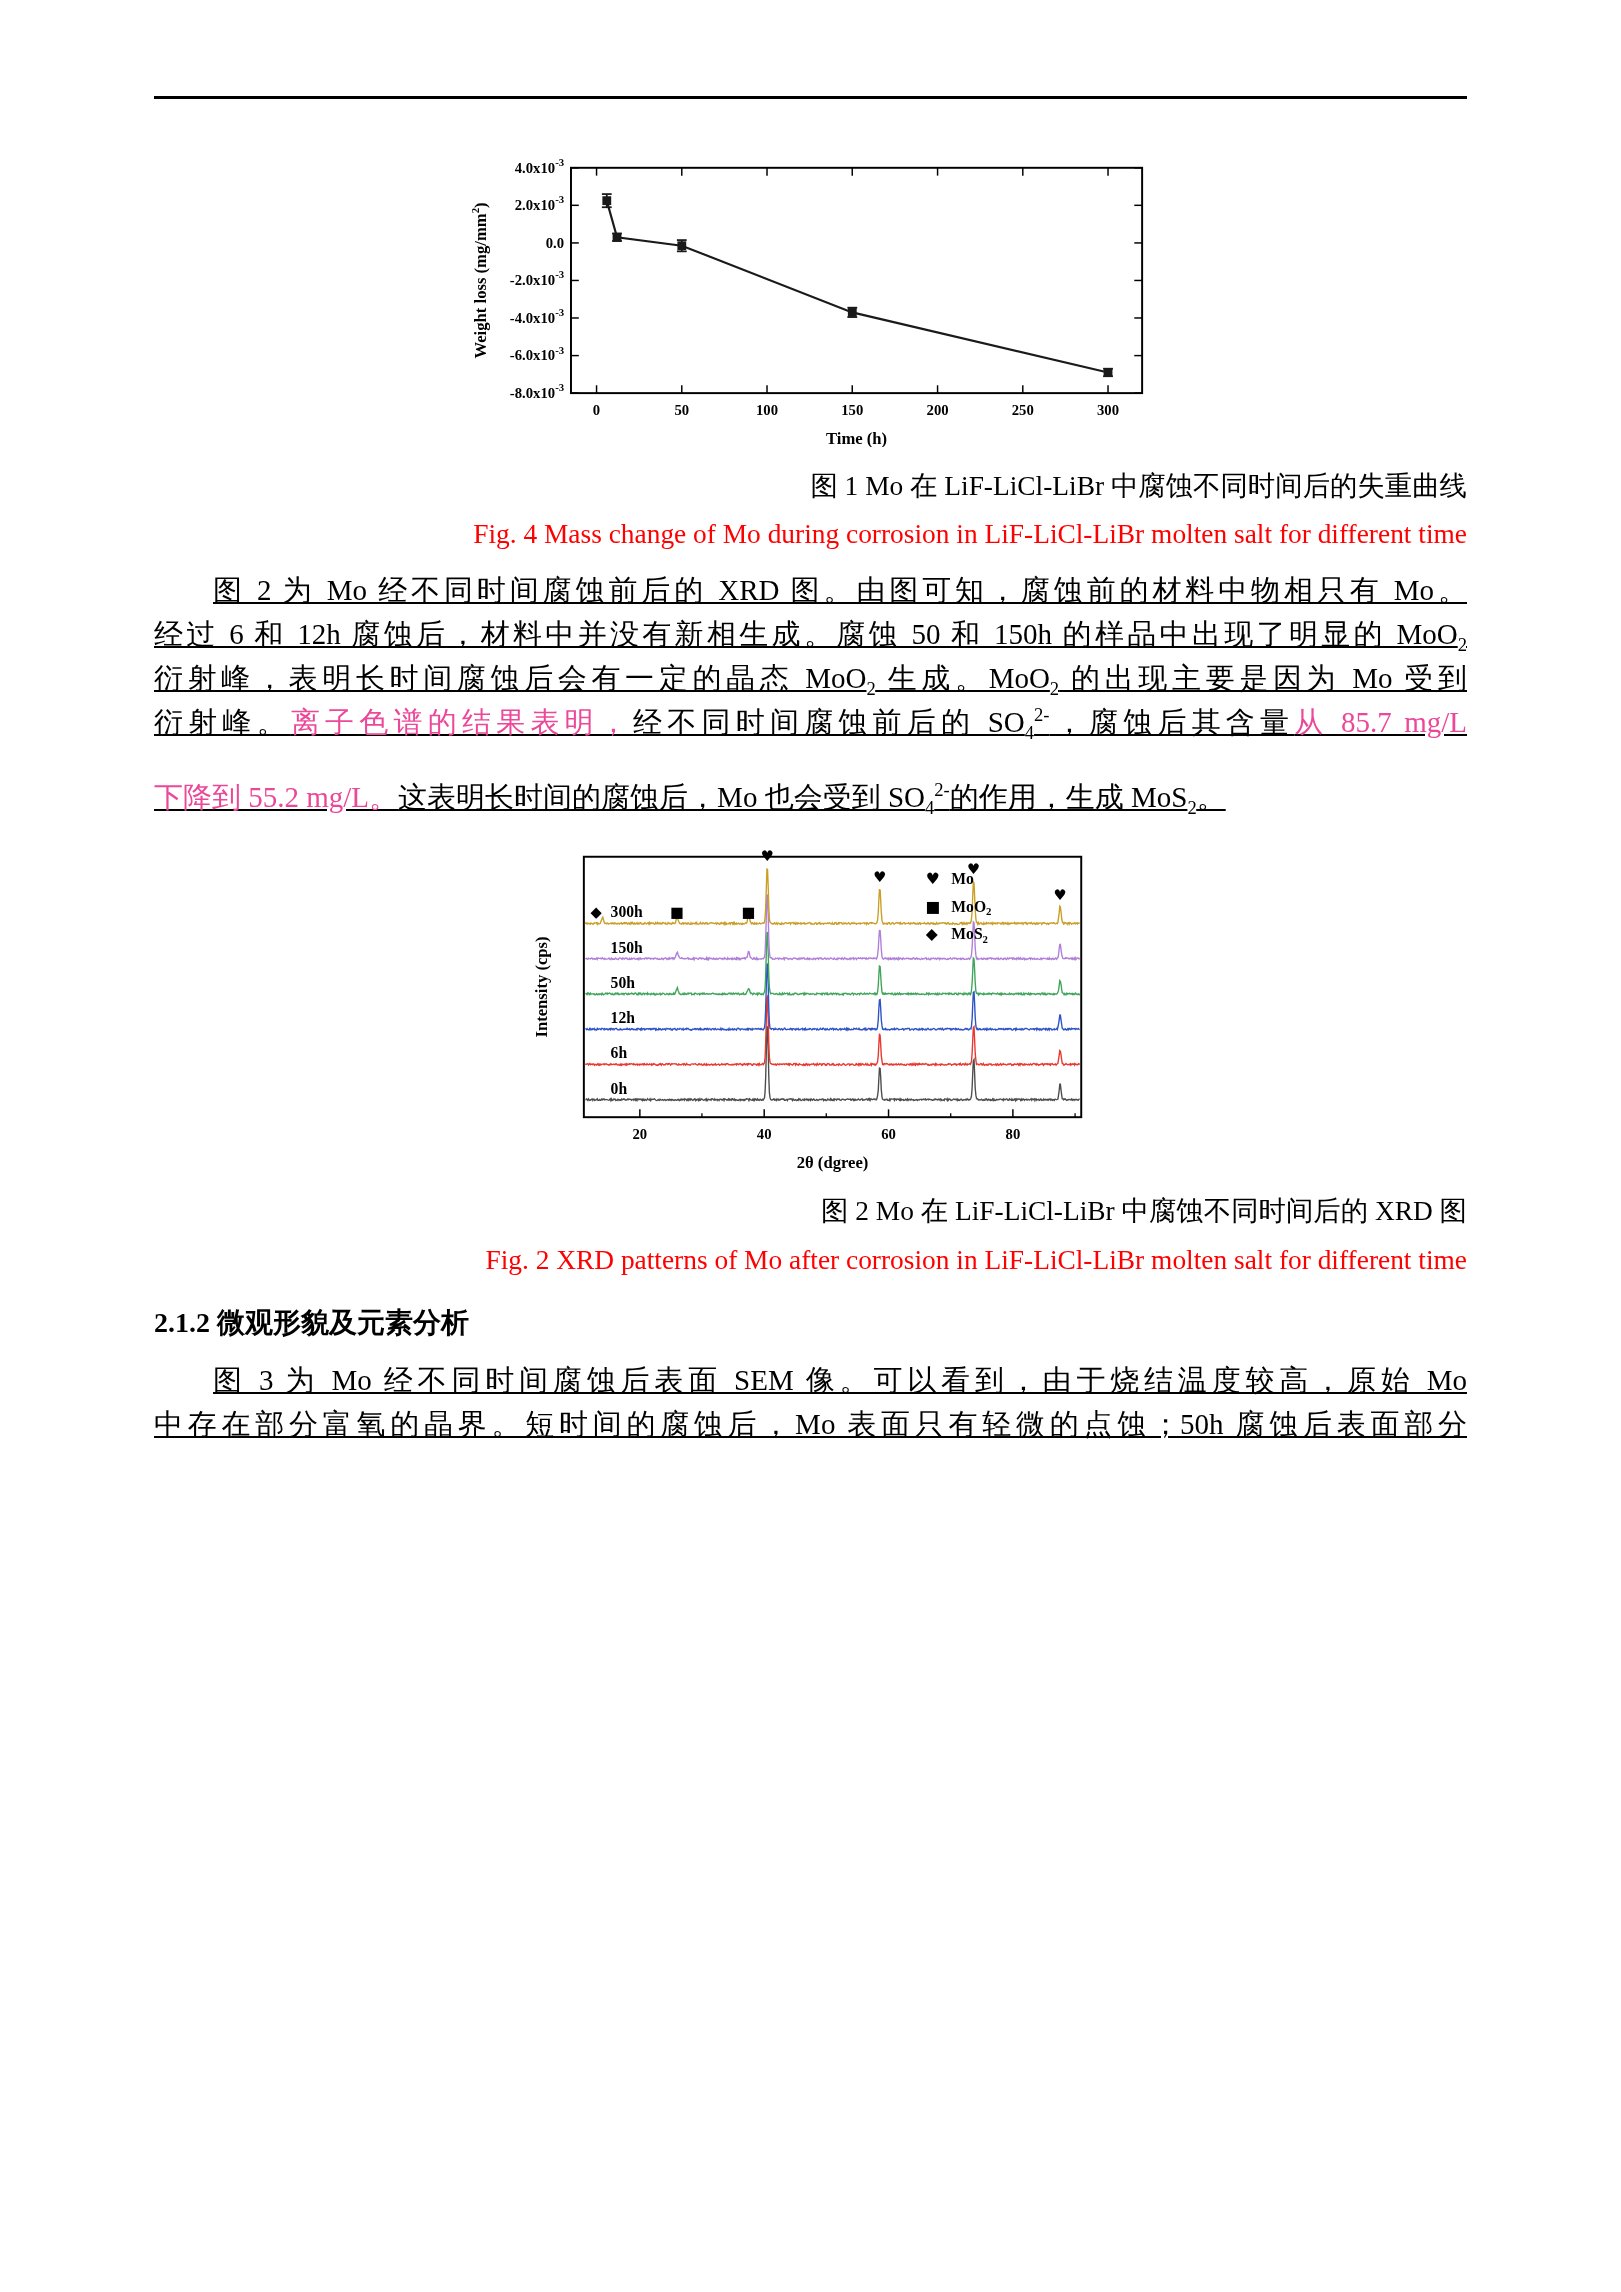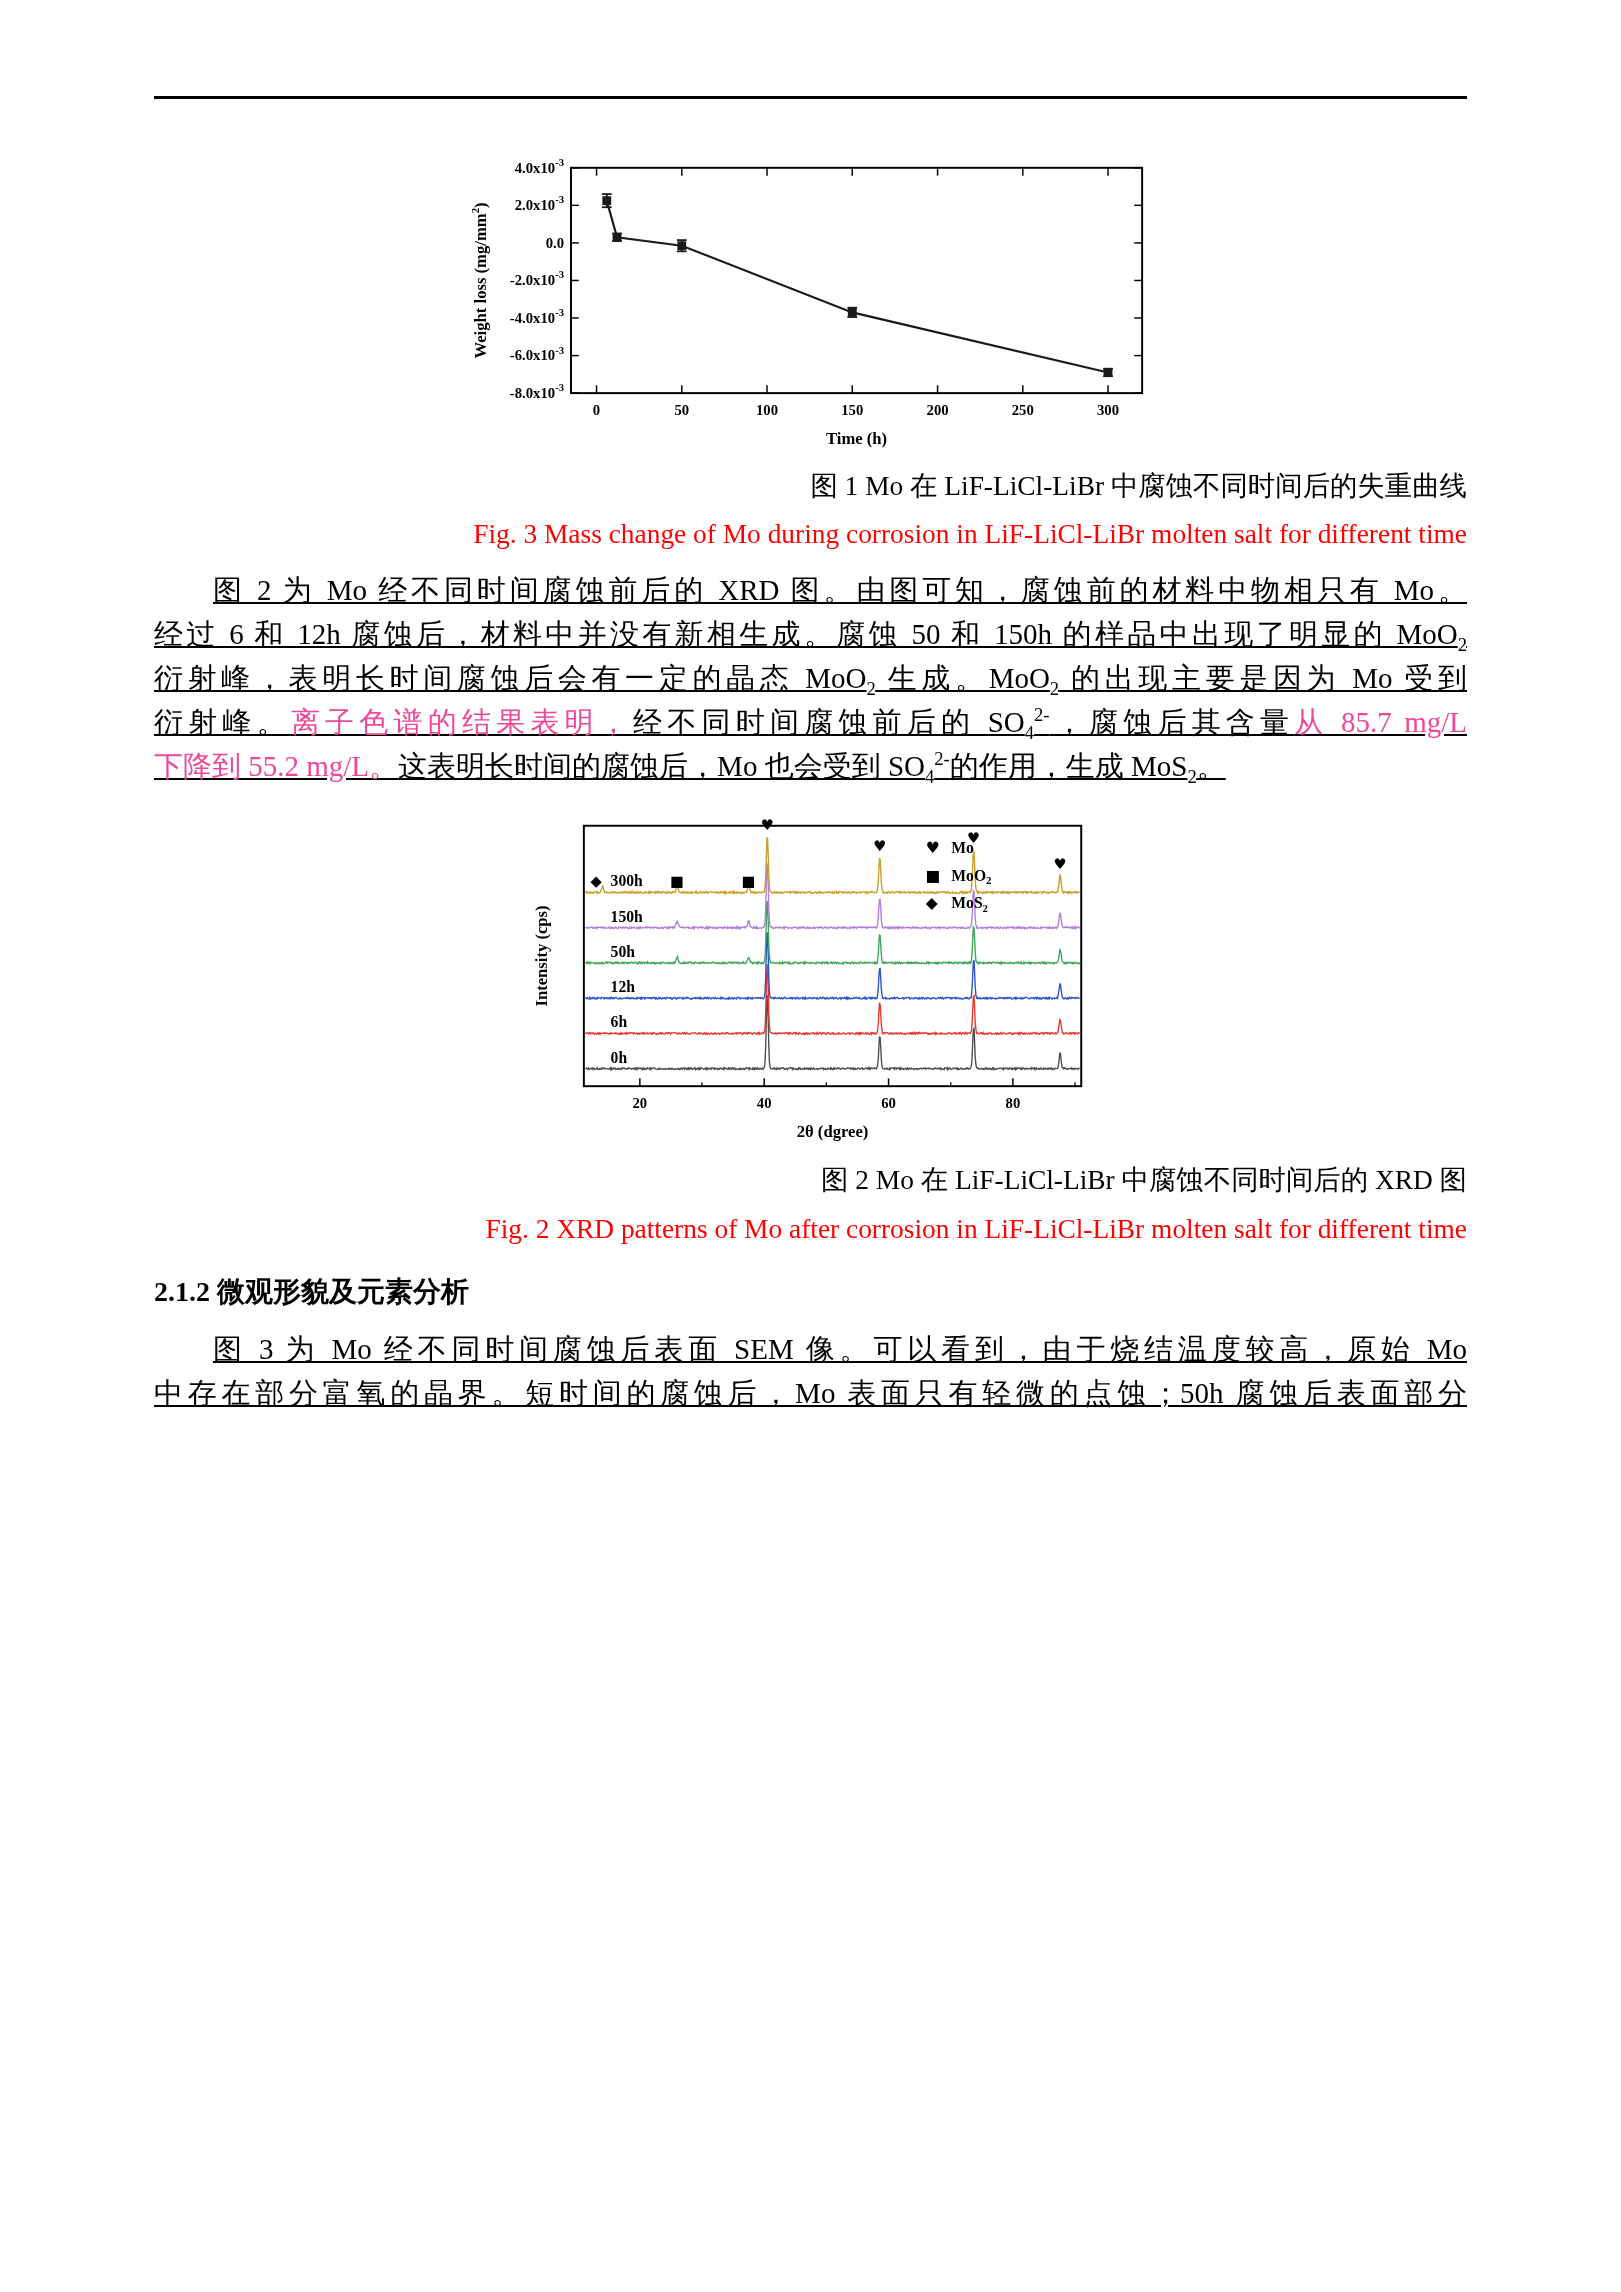--- a/index.html
+++ b/index.html
@@ -16,21 +16,21 @@
   .rule { margin-top:96px; height:2.9px; background:#000; }
   .figwrap { text-align:center; }
   .fig1 { margin-top:59px; }
   .fig2 { margin-top:25.5px; }
   .cap { text-align:right; font-size:27.4px; line-height:39px; margin-top:15.7px; }
   .cap.en { color:#ff0000; margin-top:9.8px; }
   .heading { font-weight:bold; font-size:28px; line-height:45px; margin-top:19.6px; }
   .para { font-size:29px; margin-top:13.7px; }
   .tline { line-height:44px; text-align:justify; text-align-last:justify;text-decoration:underline; }
   .tline.indent { text-indent:59px; }
-  .tline.lastline { text-align-last:left; }
+  .tline.lastline { text-align-last:left;margin-top:31px; }
   .red { color:#ec4899; }
   sub, sup { font-size:18.6px; line-height:0; }
   
   .tk   { font:bold 15px "Liberation Serif", serif; fill:#000; }
   .ax   { font:bold 17px "Liberation Serif", serif; fill:#000; }
   .trlab{ font:bold 16px "Liberation Serif", serif; fill:#000; }
   .sym  { font-family:"DejaVu Sans", sans-serif; fill:#000; }
   .e    { font-size:11px; }
 </style>
 </head>
@@ -106,21 +106,21 @@
           <line x1="653.1940298507463" y1="215.08333333333331" x2="653.1940298507463" y2="222.75" stroke="#1a1a1a" stroke-width="1.8"></line>
           <line x1="648.1940298507463" y1="215.08333333333331" x2="658.1940298507463" y2="215.08333333333331" stroke="#1a1a1a" stroke-width="1.8"></line>
           <line x1="648.1940298507463" y1="222.75" x2="658.1940298507463" y2="222.75" stroke="#1a1a1a" stroke-width="1.8"></line>
           <rect x="648.6940298507463" y="214.41666666666666" width="9" height="9" fill="#1a1a1a"></rect>
           <text class="ax" x="396.5" y="292" text-anchor="middle">Time (h)</text>
           <text class="ax" transform="translate(18 125) rotate(-90)" text-anchor="middle">Weight loss (mg/mm<tspan class="e" dy="-7">2</tspan><tspan dy="7">)</tspan></text>
         </svg>
     </div>
 
     <div class="cap">图 1 Mo 在 LiF-LiCl-LiBr 中腐蚀不同时间后的失重曲线</div>
-    <div class="cap en">Fig. 3 Mass change of Mo during corrosion in LiF-LiCl-LiBr molten salt for different time</div>
+    <div class="cap en">Fig. 4 Mass change of Mo during corrosion in LiF-LiCl-LiBr molten salt for different time</div>
 
     <div class="para">
         <div class="tline indent"><span>图 2 为 Mo 经不同时间腐蚀前后的 XRD 图。由图可知，腐蚀前的材料中物相只有 Mo。</span></div>
         <div class="tline"><span>经过 6 和 12h 腐蚀后，材料中并没有新相生成。腐蚀 50 和 150h 的样品中出现了明显的 MoO</span><sub>2</sub></div>
         <div class="tline"><span>衍射峰，表明长时间腐蚀后会有一定的晶态 MoO</span><sub>2</sub><span> 生成。MoO</span><sub>2</sub><span> 的出现主要是因为 Mo 受到</span></div>
         <div class="tline"><span>衍射峰。</span><span class="red">离子色谱的结果表明，</span><span>经不同时间腐蚀前后的 SO</span><sub>4</sub><sup>2-</sup><span>，腐蚀后其含量</span><span class="red">从 85.7 mg/L</span></div>
         <div class="tline lastline"><span class="red">下降到 55.2 mg/L。</span><span>这表明长时间的腐蚀后，Mo 也会受到 SO</span><sub>4</sub><sup>2-</sup><span>的作用，生成 MoS</span><sub>2</sub><span>。</span></div>
       </div>
 
     <div class="figwrap fig2">

